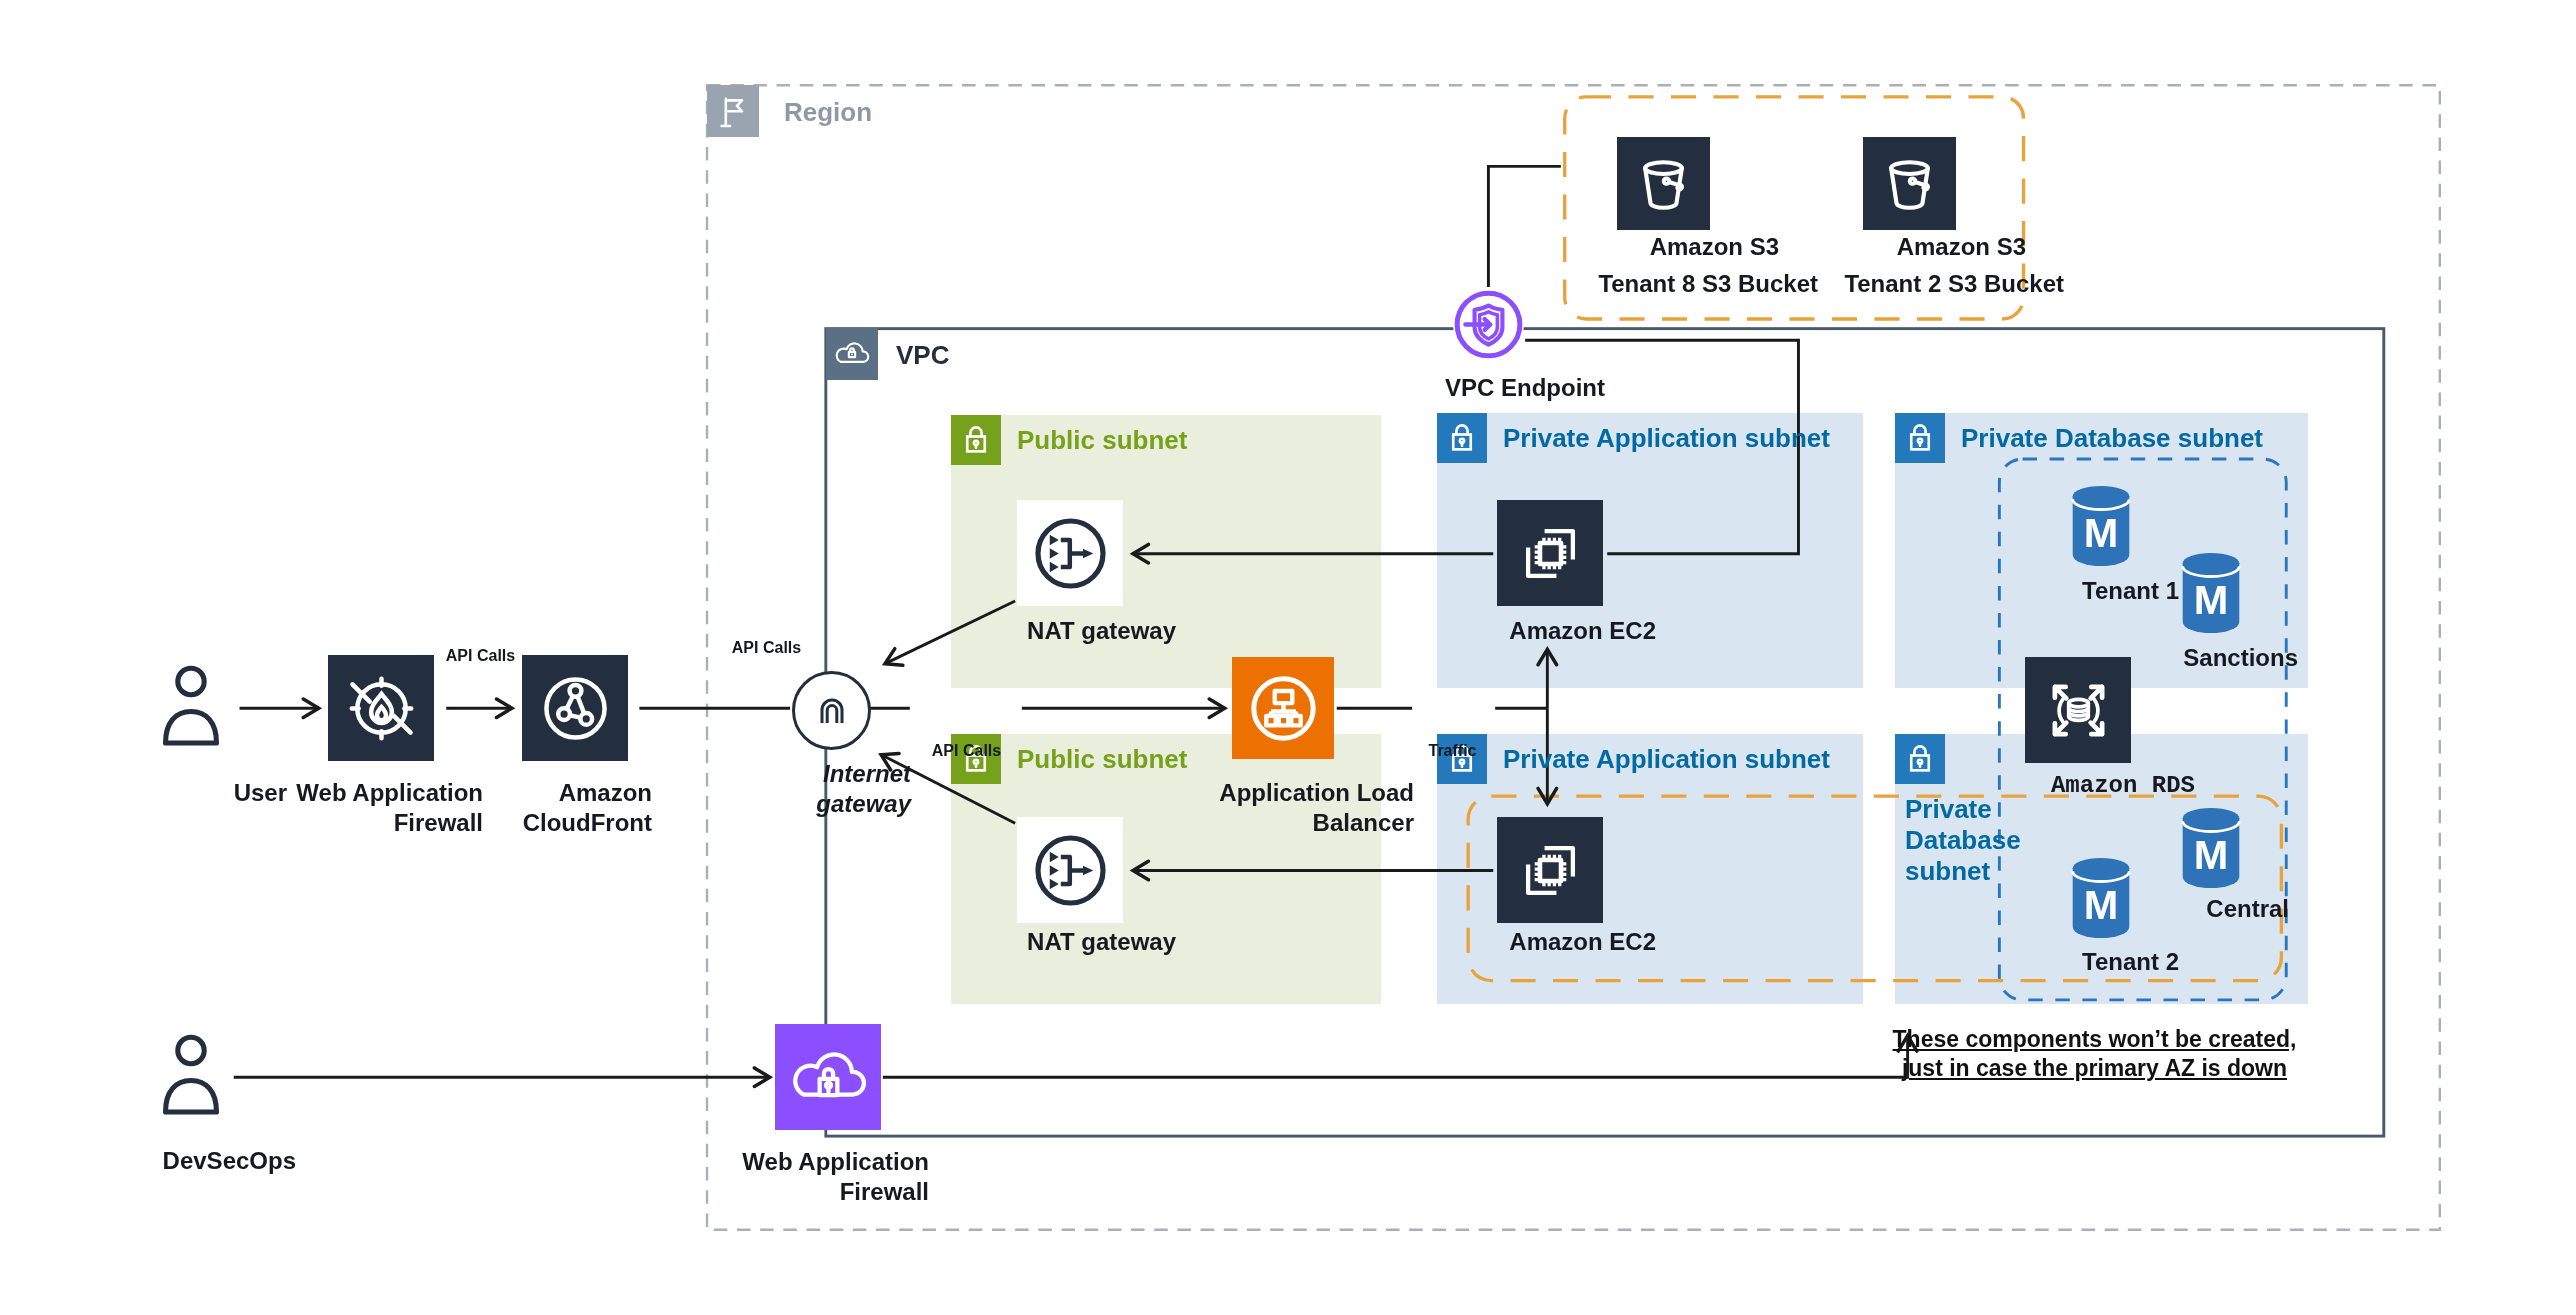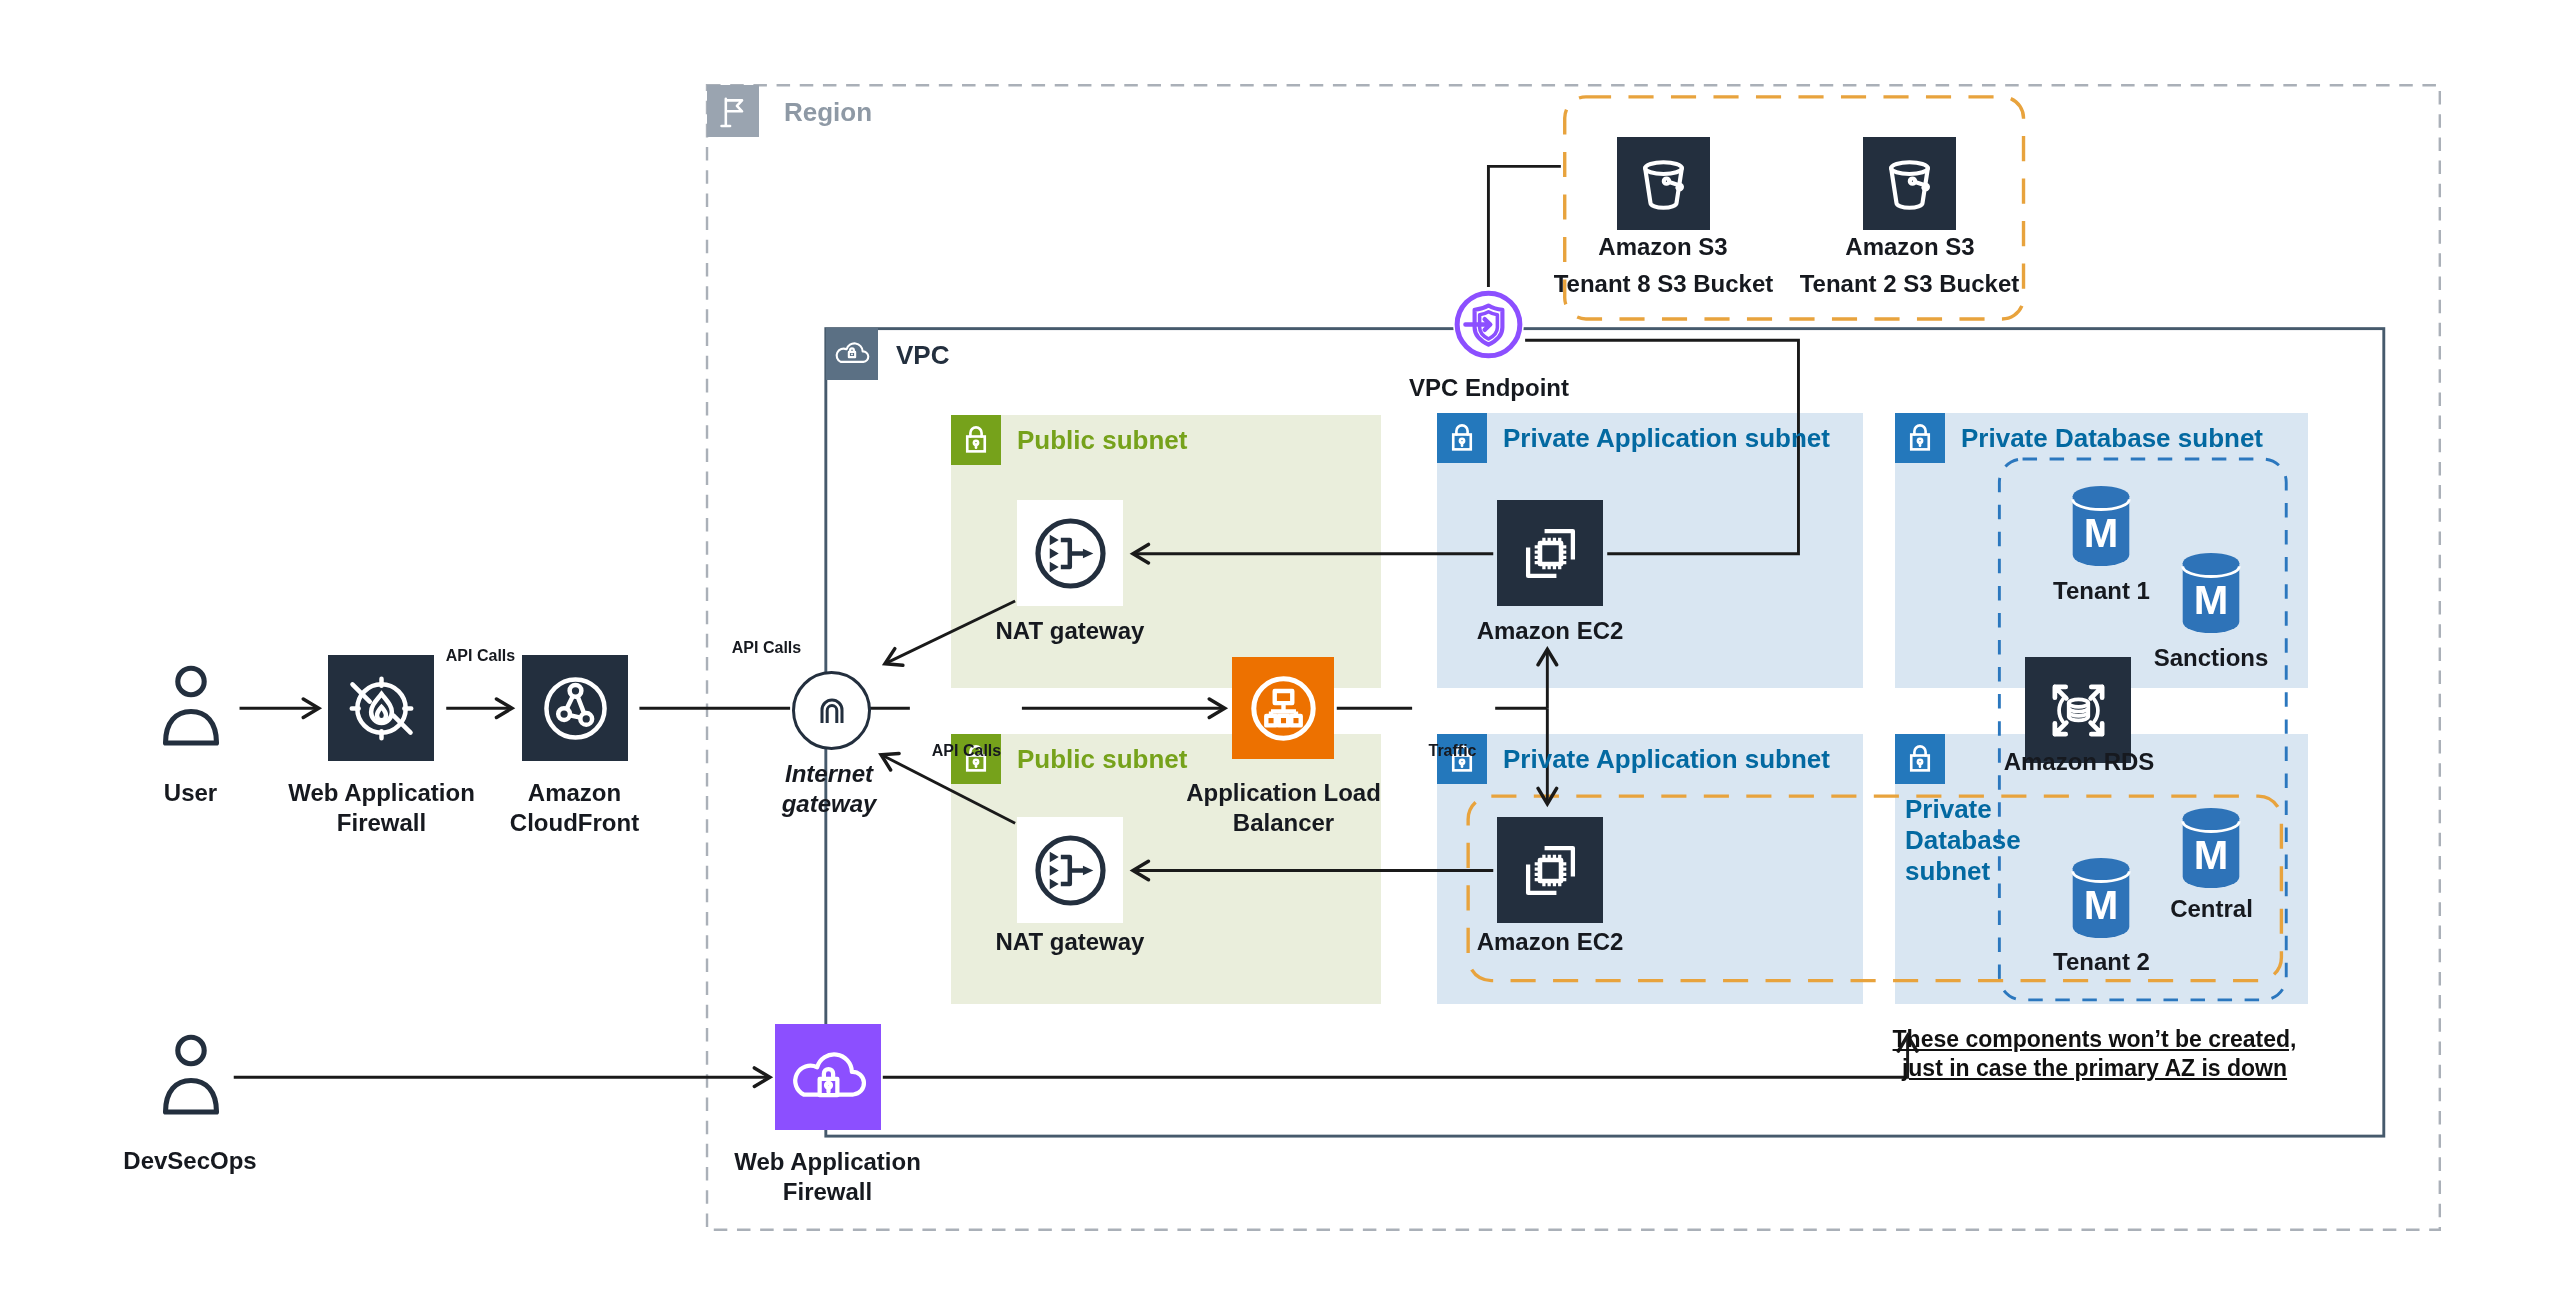--- a/index.html
+++ b/index.html
@@ -11,21 +11,21 @@
   .corner-icon{position:absolute;width:50px;height:50px;z-index:10;display:flex;align-items:center;justify-content:center;}
   .corner-icon svg{width:42px;height:42px;}
   .hdr{position:absolute;z-index:10;height:50px;display:flex;align-items:center;font-size:26px;font-weight:600;}
   .hdr.green{color:#76a21b;}
   .hdr.blue{color:#0369a1;}
   .node-icon{position:absolute;z-index:10;display:flex;align-items:center;justify-content:center;}
   .sq{background:#232f3e;}
   .sq.orange{background:#ed7100;}
   .sq.purple{background:#8c4fff;}
   .sq.white{background:#ffffff;}
-  .lbl{position:absolute;z-index:10;text-align:center;font-size:24px;font-weight:600;line-height:1.24;color:#16191f;}
+  .lbl{position:absolute;z-index:10;text-align:right;font-size:24px;font-weight:600;line-height:1.24;color:#16191f;}
   .edge-lbl{position:absolute;z-index:10;text-align:center;font-size:16px;font-weight:700;color:#16191f;margin-top:48px;}
   .hdr-grey{position:absolute;z-index:10;font-size:26px;font-weight:600;color:#8e99a5;}
   .hdr-vpc{position:absolute;z-index:10;font-size:26px;font-weight:700;color:#232f3e;}
   .note{position:absolute;z-index:10;text-align:center;font-size:23px;font-weight:600;color:#111;text-decoration:underline;}
   svg.overlay{position:absolute;left:0;top:0;z-index:5;pointer-events:none;}
   .circle-node{position:absolute;z-index:10;background:#fff;border-radius:50%;display:flex;align-items:center;justify-content:center;}
 </style>
 </head>
 <body>
 
@@ -281,21 +281,21 @@
   <div class="lbl" style="left:1755px;top:269px;width:309px;">Tenant 2 S3 Bucket</div>
 
   <div class="node-icon sq" style="left:2025px;top:657px;width:106px;height:106px;">
     <svg viewBox="0 0 24 24" width="81" height="81" fill="none" stroke="#fff" stroke-width="1.4" stroke-linecap="round" stroke-linejoin="round">
       <path d="M5,8.2 V5 H8.2 M5,5 l3.4,3.4 M15.8,5 H19 V8.2 M19,5 l-3.4,3.4 M5,15.8 V19 H8.2 M5,19 l3.4,-3.4 M19,15.8 V19 H15.8 M19,19 l-3.4,-3.4"></path>
       <path stroke-width="1.1" d="M7.4,8.6 a5.6,5.6 0 0 0 0,6.8 M16.6,8.6 a5.6,5.6 0 0 1 0,6.8"></path>
       <ellipse cx="12" cy="9.8" rx="2.9" ry="1.1" stroke-width="1.1"></ellipse>
       <path stroke-width="1.1" d="M9.1,9.8 V13.8 a2.9,1.1 0 0 0 5.8,0 V9.8 M9.1,11.2 a2.9,1.1 0 0 0 5.8,0 M9.1,12.5 a2.9,1.1 0 0 0 5.8,0"></path>
     </svg>
   </div>
-  <div class="lbl" style="left:1963px;top:747px;width:232px;">Amazon RDS</div>
+  <div class="lbl" style="left:1963px;top:771px;width:232px;font-family:Liberation Mono, monospace;">Amazon RDS</div>
 
   <div class="node-icon" style="left:2069px;top:485px;width:64px;height:83px;">
     <svg viewBox="0 0 64 88" width="64" height="83">
       <path d="M2,12 V74 a30,12 0 0 0 60,0 V12 z" fill="#2e73b8"></path>
       <ellipse cx="32" cy="12" rx="30" ry="11" fill="#2e73b8"></ellipse>
       <path d="M2,15 a30,11 0 0 0 60,0" fill="none" stroke="#fff" stroke-width="3"></path>
       <text x="32" y="66" text-anchor="middle" font-family="Liberation Sans, sans-serif" font-size="44" font-weight="bold" fill="#fff">M</text>
     </svg>
   </div>
   <div class="lbl" style="left:2024px;top:576px;width:155px;">Tenant 1</div>

